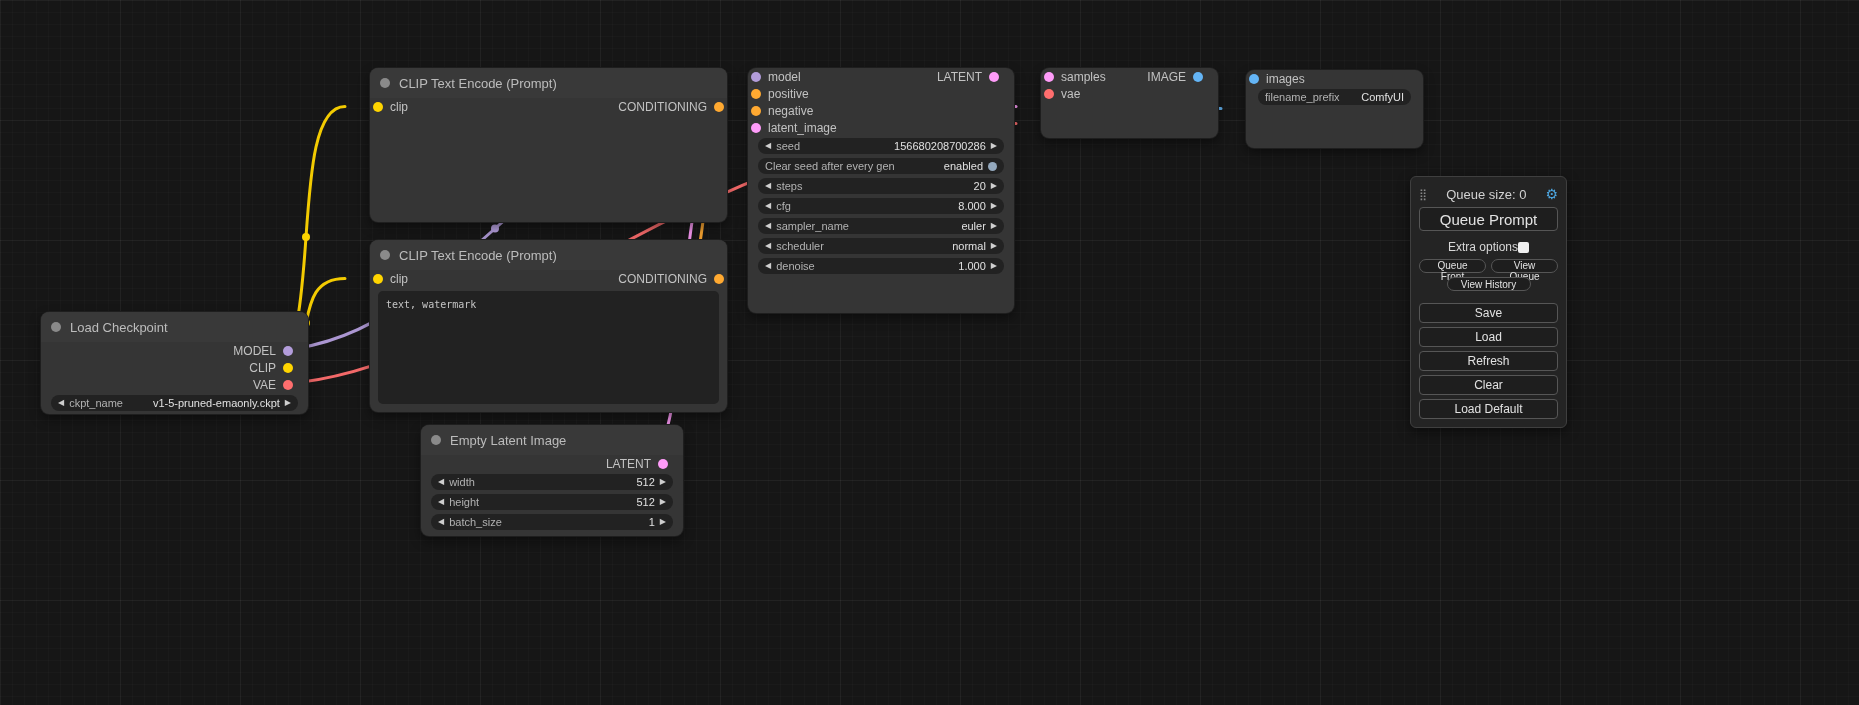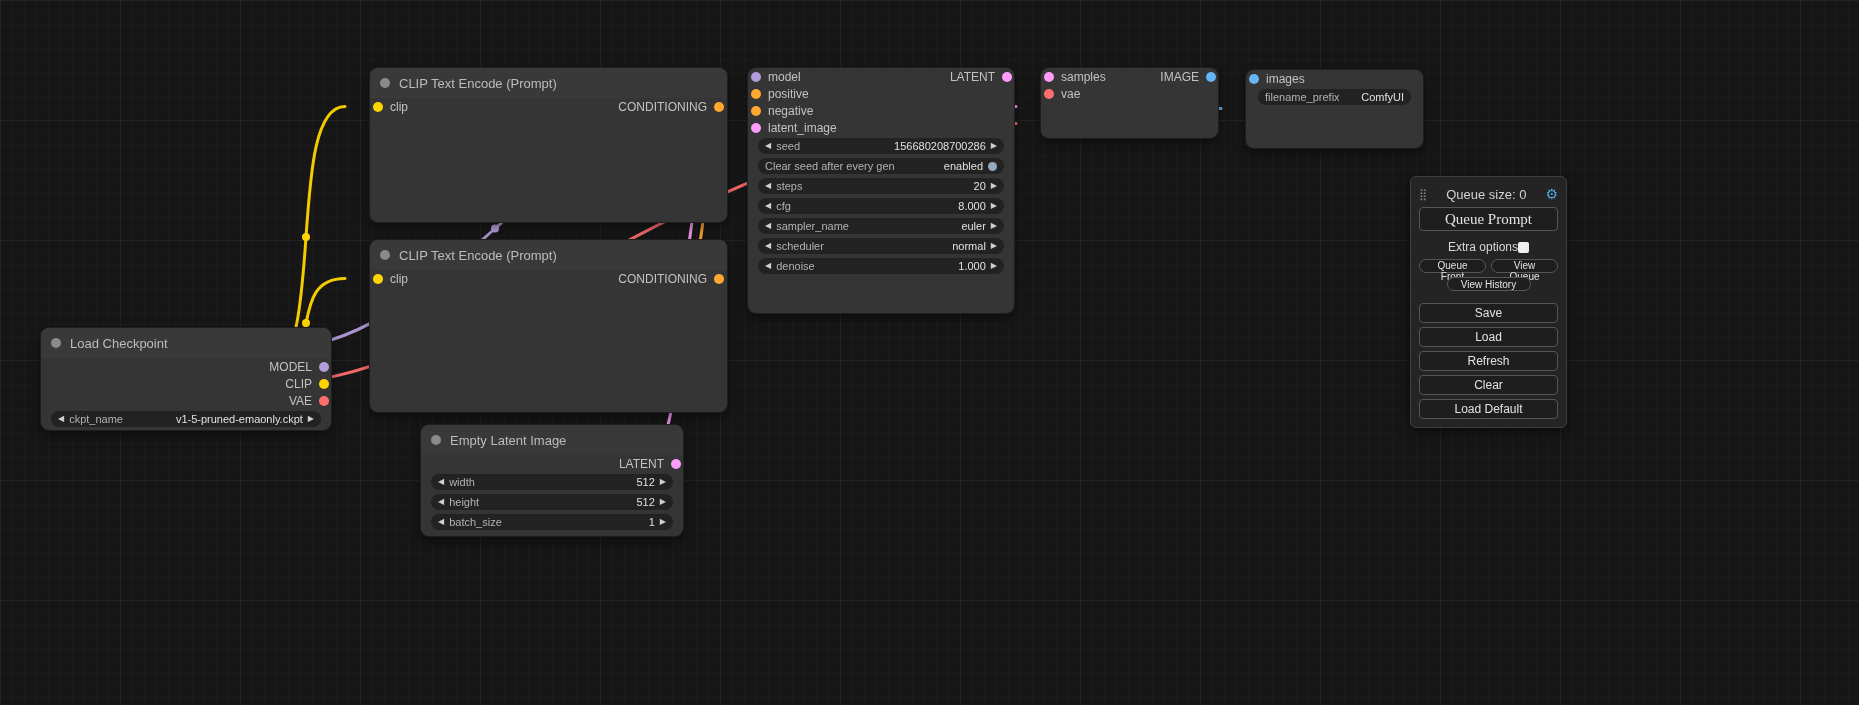--- a/index.html
+++ b/index.html
@@ -34,21 +34,21 @@
   .node-title {
     height:30px; flex:none; display:flex; align-items:center; gap:9px;
     padding:0 10px; font-size:13px; color:#bcbcbc;
     background:#393939; border-radius:8px 8px 0 0;
   }
   .title-dot { width:10px; height:10px; border-radius:50%; background:#8a8a8a; flex:none; }
 
   .slots { position:relative; flex:none; }
   .slot-row { height:17px; display:flex; align-items:center; font-size:12px; color:#c2c2c2; }
   .slot-in  { padding-left:3px; gap:7px; }
-  .slot-out { justify-content:flex-end; padding-right:2px; gap:7px; }
+  .slot-out { justify-content:flex-end; padding-right:15px; gap:7px; }
   .out-abs  { position:absolute; top:0; right:0; left:50%; }
   .dot { width:10px; height:10px; border-radius:50%; flex:none; }
   .dot-model{background:#B39DDB}.dot-clip{background:#FFD500}.dot-vae{background:#FF6E6E}
   .dot-cond{background:#FFA931}.dot-latent{background:#FF9CF9}.dot-image{background:#64B5F6}
 
   .widget {
     height:16px; flex:none; background:#222; border-radius:8px;
     display:flex; align-items:center; gap:5px; padding:0 7px;
     margin:0 10px 4px; font-size:11px; cursor:pointer;
   }
@@ -70,21 +70,21 @@
     display:flex; flex-direction:column;
   }
   .qp-header { height:18px; display:flex; align-items:center; margin-bottom:4px; }
   .drag { color:#8a8a8a; font-size:11px; cursor:grab; }
   .qsize { flex:1; text-align:center; font-size:13px; color:#d2d2d2; }
   .gear { color:#4da6e0; font-size:14px; cursor:pointer; }
   .qbtn {
     background:#1e1e1e; border:1px solid #565656; border-radius:4px;
     color:#e2e2e2; font-family:"Liberation Sans",sans-serif; cursor:pointer;
   }
-  .qbtn.big { height:24px; font-size:15px; margin-bottom:8px;font-family:Liberation Serif, serif; }
+  .qbtn.big { height:24px; font-size:15px; margin-bottom:8px; }
   .qbtn.med { height:20px; font-size:12px; margin-bottom:4px; }
   .qbtn.small { height:14px; font-size:10px; border-radius:7px; padding:0 6px; }
   .extra { display:flex; align-items:center; justify-content:center; 
            height:16px; font-size:12px; color:#d8d8d8; margin-bottom:4px; }
   .checkbox { width:11px; height:11px; background:#f0f0f0; border-radius:2px; cursor:pointer; }
   .qrow { display:flex; justify-content:center; gap:5px; margin-bottom:4px; }
   .qrow .grow { flex:1; }
   .gap-below { margin-bottom:12px; }
 </style>
 </head>
@@ -104,21 +104,21 @@
   <circle class="c-clip" cx="306" cy="323" r="4"></circle>
   <circle class="c-model" cx="495" cy="228.5" r="4"></circle>
   <circle class="c-vae" cx="603" cy="254" r="4"></circle>
   <circle class="c-cond" cx="704.5" cy="115" r="4"></circle>
   <circle class="c-cond" cx="704.5" cy="209.5" r="4"></circle>
   <circle class="c-latent" cx="682.5" cy="310.5" r="4"></circle>
   <circle class="c-latent" cx="994.5" cy="106.5" r="4"></circle>
   <circle class="c-image" cx="1199" cy="107.5" r="4"></circle>
 </svg>
 
-<div class="node" style="left:8px;top:328px;width:290px;height:102px">
+<div class="node" style="left:8px;top:312px;width:267px;height:102px">
   <div class="node-title">
     <span class="title-dot"></span>
     <span>Load Checkpoint</span>
   </div>
   <div class="slots">
     <div class="slot-row slot-out">
       <span>MODEL</span>
       <span class="dot dot-model"></span>
     </div>
     <div class="slot-row slot-out">
@@ -167,20 +167,21 @@
       <span style="display:flex;align-items:center;gap:7px">
         <span class="dot dot-clip"></span>
         <span>clip</span>
       </span>
       <span style="display:flex;align-items:center;gap:7px">
         <span>CONDITIONING</span>
         <span class="dot dot-cond"></span>
       </span>
     </div>
   </div>
+  <div class="prompt-text">text, watermark</div>
 </div>
 
 <div class="node" style="left:388px;top:425px;width:262px;height:111px">
   <div class="node-title">
     <span class="title-dot"></span>
     <span>Empty Latent Image</span>
   </div>
   <div class="slots">
     <div class="slot-row slot-out">
       <span>LATENT</span>

